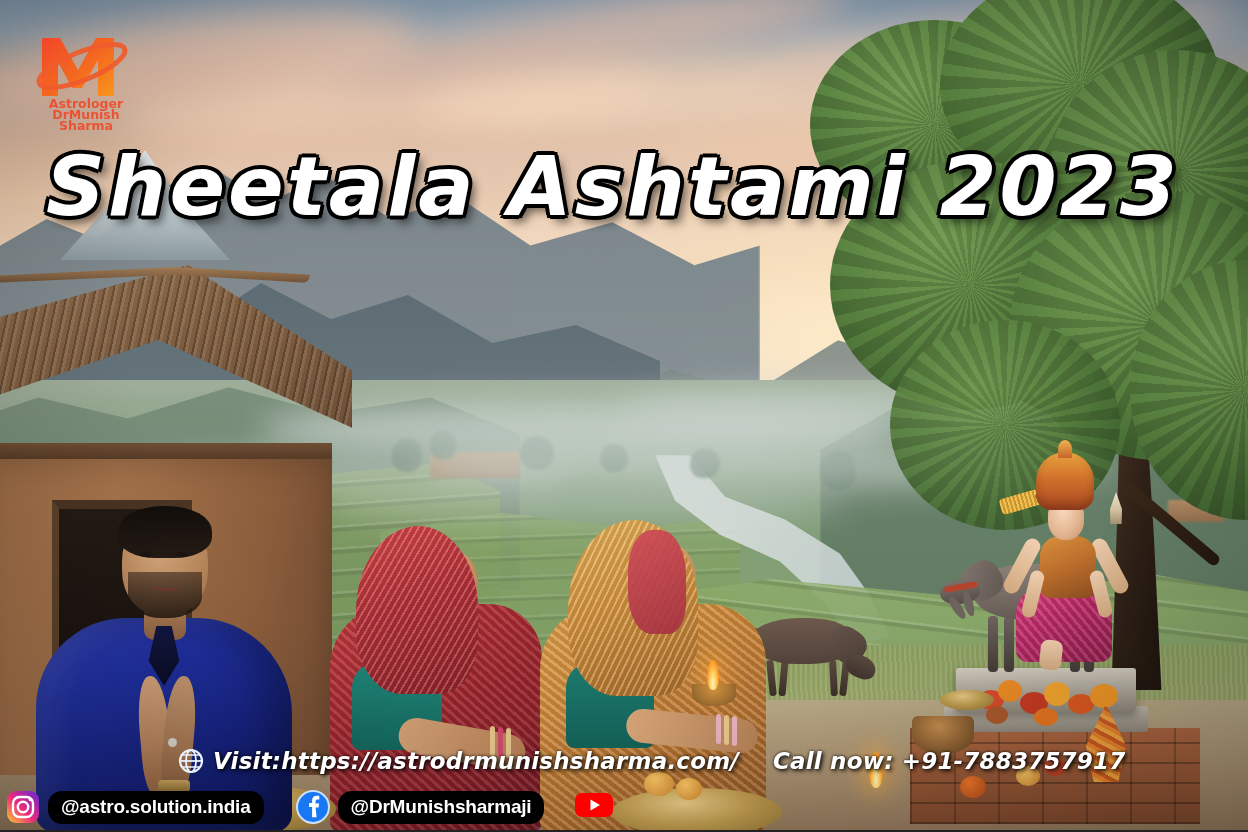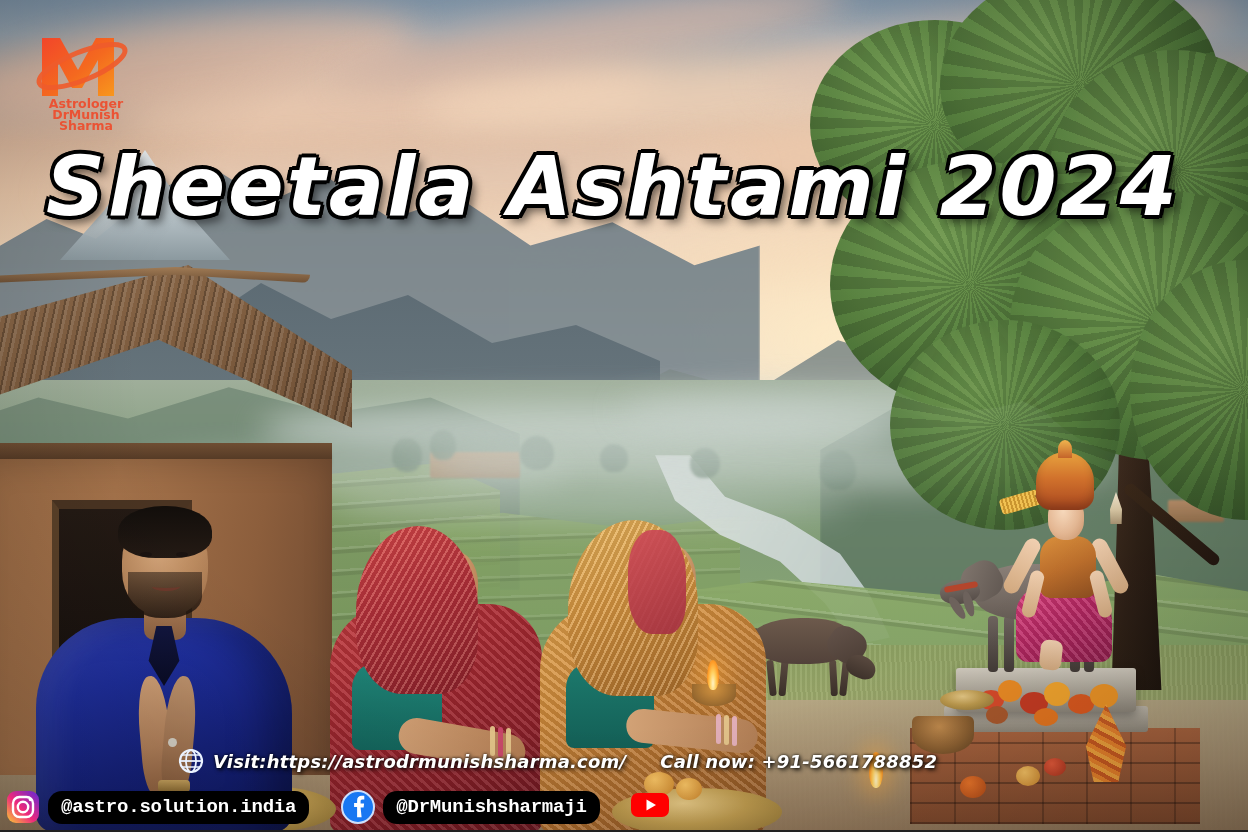--- a/index.html
+++ b/index.html
@@ -609,39 +609,39 @@
   .logo svg { display:block; }
 
   
   .contact-row {
     position:absolute; left:178px; top:744px; width:880px; height:34px;
     display:flex; align-items:center; gap:34px;
   }
   .globe-icon { width:26px; height:26px; flex:0 0 26px; }
   .visit-text, .call-text {
     color:#fff; font-weight:bold; font-style:italic;
-    font-size:18px; letter-spacing:.2px;
+    font-size:23px; letter-spacing:.2px;
     font-family:"DejaVu Sans", sans-serif;
     text-shadow: 2px 2px 4px rgba(0,0,0,.85), 0 0 3px rgba(0,0,0,.9);
     white-space:nowrap;
   }
   .visit-wrap { display:flex; align-items:center; gap:9px; }
 
   
   .social-bar {
     position:absolute; left:0; bottom:0; width:1248px; height:46px;
     display:flex; align-items:center; padding:0 6px;
   }
   .social {
     display:flex; align-items:center; gap:8px; margin-right:6px;
   }
   .social .pill {
     background:#000; color:#fff; border-radius:14px;
     padding:5px 13px 6px; font-size:19px; font-weight:bold;
-    font-family:Liberation Mono, monospace; white-space:nowrap;
+    font-family:Liberation Sans, sans-serif; white-space:nowrap;
     letter-spacing:-.2px;
   }
   .sic { width:34px; height:34px; flex:0 0 34px; }
   .sp-fb { margin-left:26px; }
   .sp-x  { margin-left:26px; }
   .sp-yt { margin-left:24px; }
 
   
   .vignette {
     position:absolute; inset:0; pointer-events:none;
@@ -861,36 +861,36 @@
         <ellipse cx="56" cy="42" rx="46" ry="14" fill="none" stroke="#ef5b2b" stroke-width="5" transform="rotate(-22 56 42)" opacity=".92"></ellipse>
       </g>
       <g>
         <text x="60" y="84" text-anchor="middle" font-family="DejaVu Sans, sans-serif" font-size="12.5" font-weight="bold" fill="#ef4a2a" opacity=".9">Astrologer</text>
         <text x="60" y="95" text-anchor="middle" font-family="DejaVu Sans, sans-serif" font-size="12.5" font-weight="bold" fill="#ef4a2a" opacity=".9">DrMunish</text>
         <text x="60" y="106" text-anchor="middle" font-family="DejaVu Sans, sans-serif" font-size="12.5" font-weight="bold" fill="#ef4a2a" opacity=".9">Sharma</text>
       </g>
     </svg>
   </div>
 
-  <div class="title">Sheetala Ashtami 2024</div>
+  <div class="title">Sheetala Ashtami 2023</div>
 
   <div class="contact-row">
     <div class="visit-wrap">
       <span class="globe-icon">
         <svg viewBox="0 0 26 26" width="26" height="26">
           <circle cx="13" cy="13" r="11" fill="none" stroke="#eaf2ff" stroke-width="2.2"></circle>
           <ellipse cx="13" cy="13" rx="5" ry="11" fill="none" stroke="#eaf2ff" stroke-width="1.8"></ellipse>
           <line x1="2" y1="13" x2="24" y2="13" stroke="#eaf2ff" stroke-width="1.8"></line>
           <line x1="4" y1="7" x2="22" y2="7" stroke="#eaf2ff" stroke-width="1.5"></line>
           <line x1="4" y1="19" x2="22" y2="19" stroke="#eaf2ff" stroke-width="1.5"></line>
         </svg>
       </span>
       <span class="visit-text">Visit:https://astrodrmunishsharma.com/</span>
     </div>
-    <span class="call-text">Call now: +91-5661788852</span>
+    <span class="call-text">Call now: +91-7883757917</span>
   </div>
 
   <div class="social-bar">
 
     <div class="social">
       <span class="sic">
         <svg viewBox="0 0 34 34" width="34" height="34">
           <defs>
             <linearGradient id="iggrad" x1="0" y1="1" x2="1" y2="0">
               <stop offset="0%" stop-color="#f9ce34"></stop>

